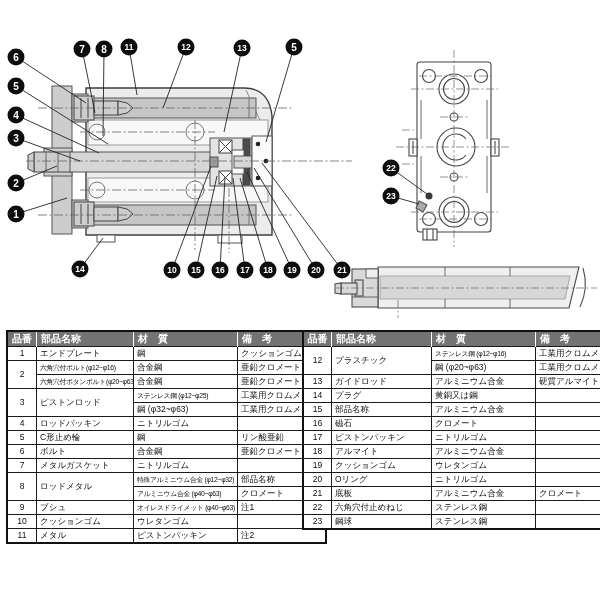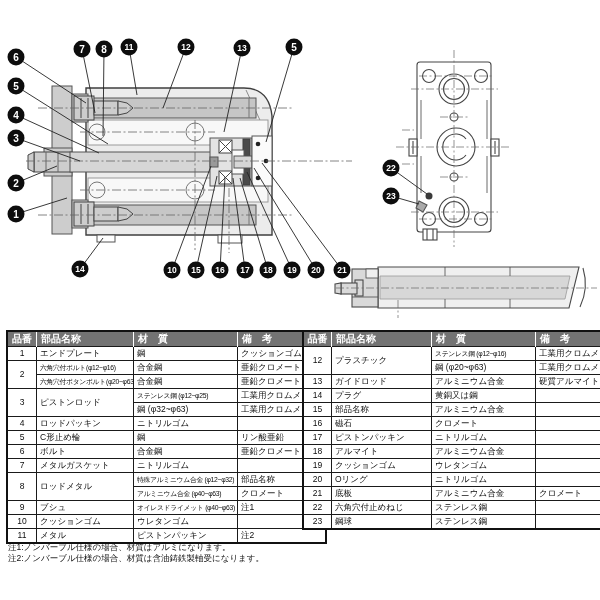--- a/index.html
+++ b/index.html
@@ -411,17 +411,13 @@
         </tr>
         <tr>
           <td class="c-no">23</td>
           <td class="c-name">鋼球</td>
           <td class="c-mat">ステンレス鋼</td>
           <td class="c-rem"></td>
         </tr>
       </tbody>
   </table>
 
-  <div class="notes">
-    <div>注1:ノンバーブル仕様の場合、材質はアルミになります。</div>
-    <div>注2:ノンバーブル仕様の場合、材質は含油鋳鉄製軸受になります。</div>
-  </div>
 </div>
 
 </body></html>

